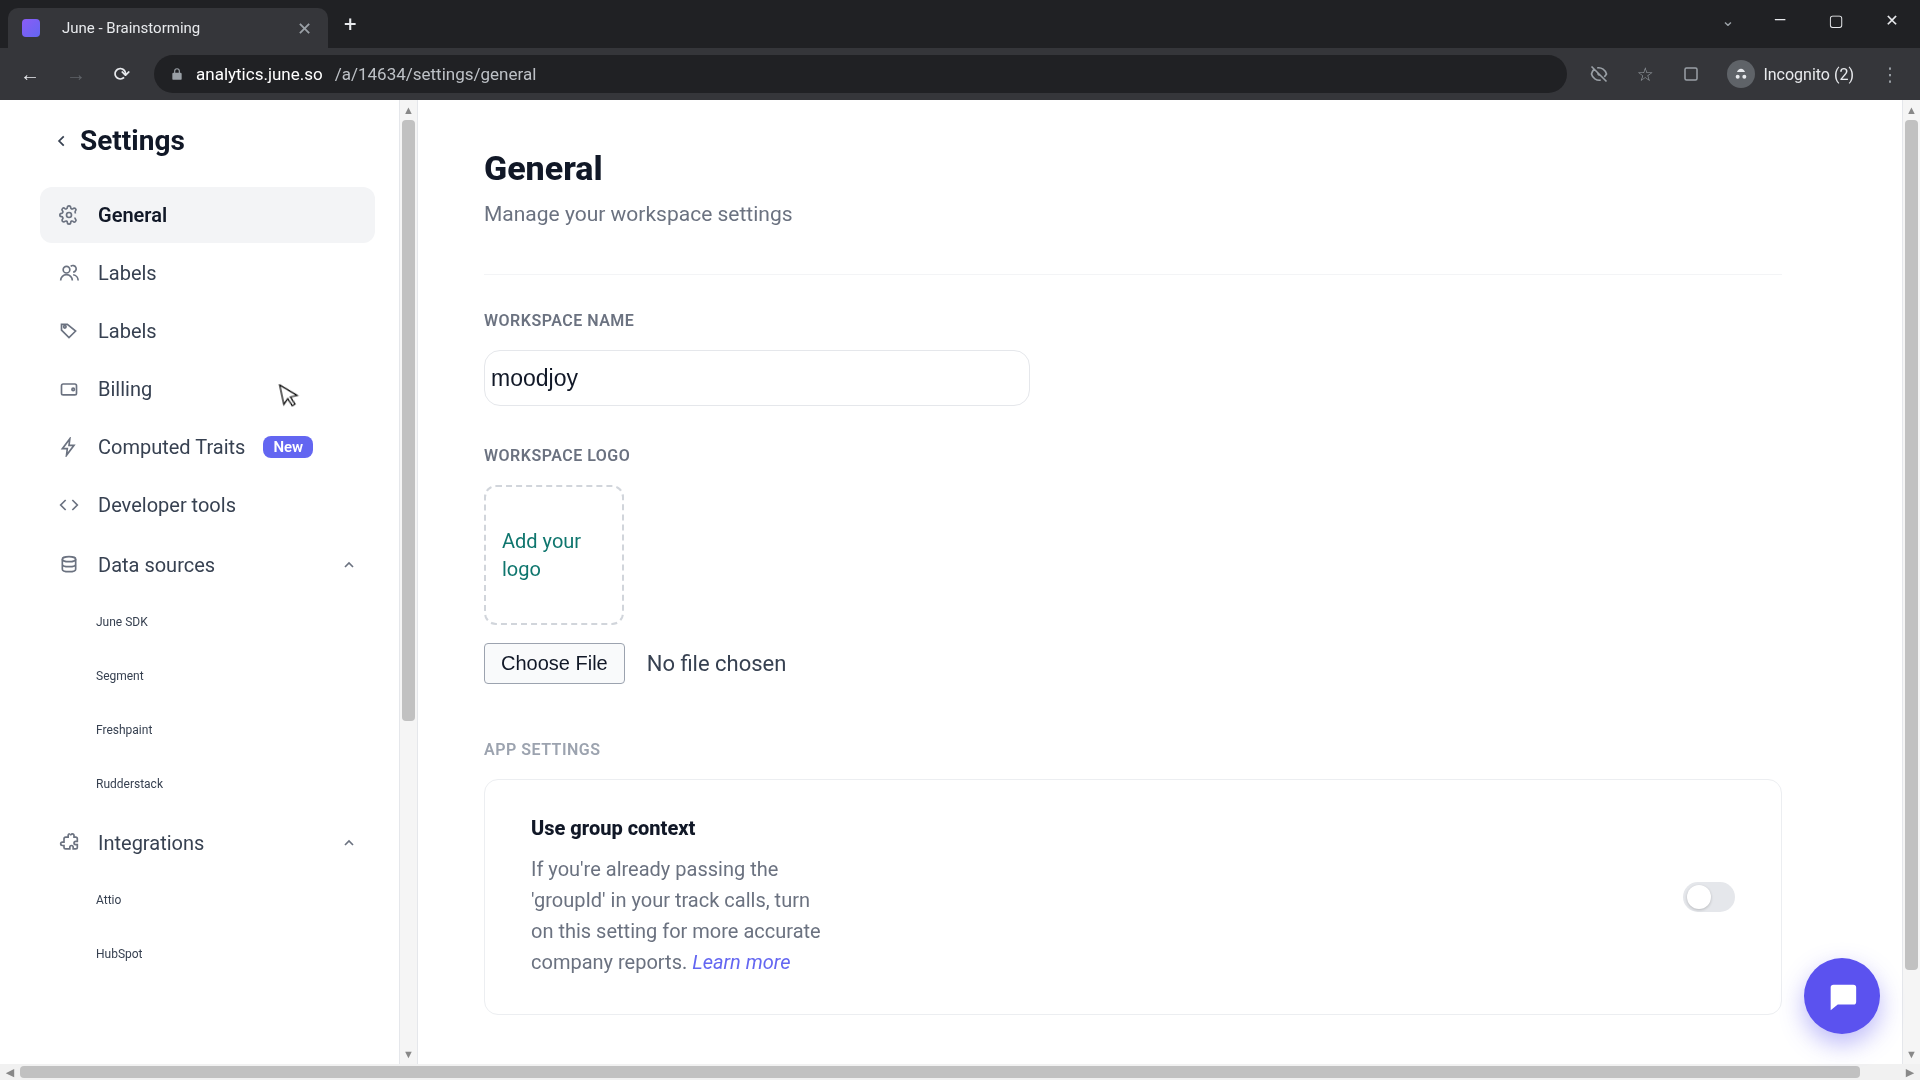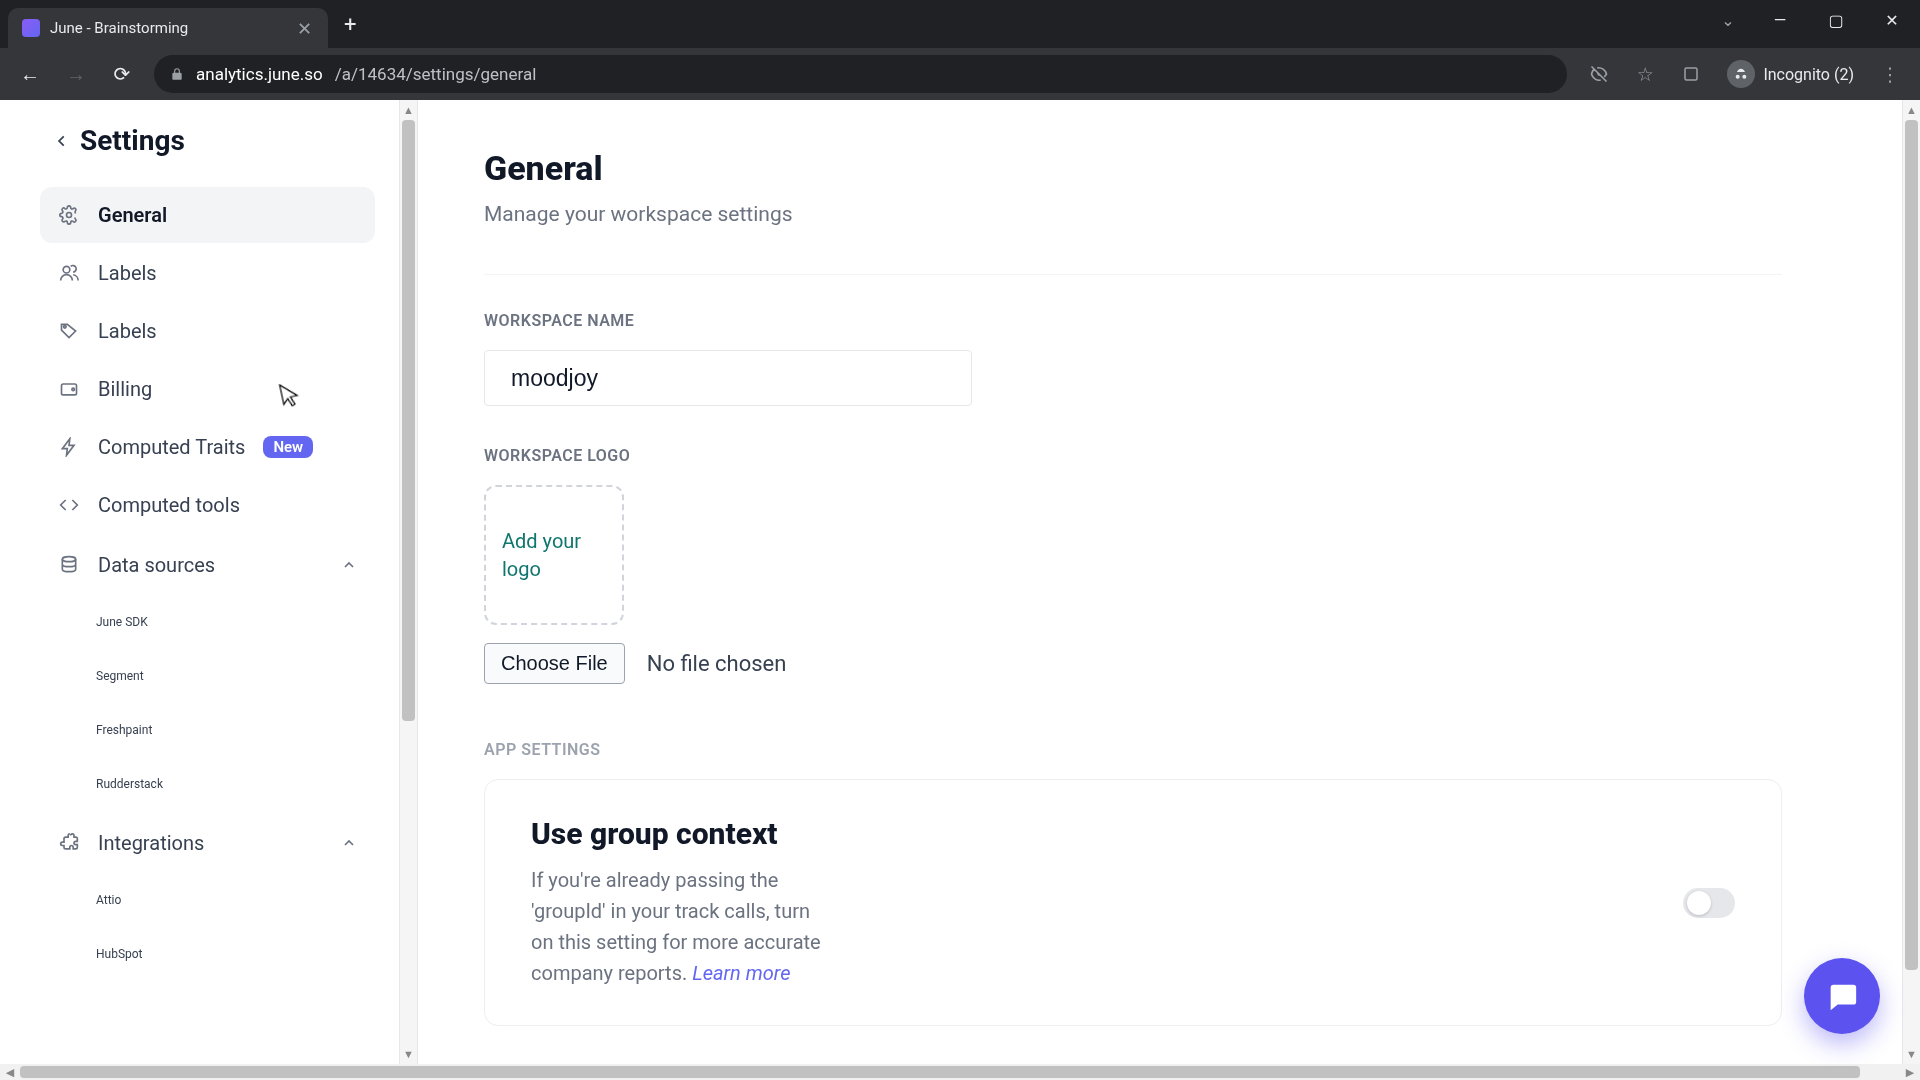--- a/index.html
+++ b/index.html
@@ -20,21 +20,21 @@
     padding-left: 8px;
     position: relative;
   }
   .tab {
     display: flex;
     align-items: center;
     background: #35363a;
     border-radius: 10px 10px 0 0;
     height: 40px;
     padding: 0 14px;
-    gap: 10px;
+    gap: 22px;
     width: 320px;
     color: #e8eaed;
     font-size: 15px;
   }
   .tab-favicon {
     width: 18px; height: 18px; border-radius: 4px;
     background: linear-gradient(135deg,#8b5cf6,#6366f1);
     flex: 0 0 auto;
   }
   .tab-title { flex: 1; white-space: nowrap; overflow: hidden; text-overflow: ellipsis; }
@@ -160,23 +160,23 @@
   }
   .page-title { font-size: 34px; font-weight: 800; color:#111827; margin-bottom: 14px; }
   .page-subtitle { font-size: 21px; color:#6b7280; margin-bottom: 48px; }
   .divider-faint { height:1px; background:#f3f4f6; margin-bottom: 36px; }
   .section-label {
     font-size: 16px; font-weight: 600; letter-spacing: 0.5px;
     color:#6b7280; margin-bottom: 20px;
   }
   .section-label.muted { color:#9ca3af; }
   .ws-name-input {
-    width: 488px; height: 56px;
-    border:1px solid #e5e7eb; border-radius:4px;
-    padding: 0 26px; font-size: 23px; color:#111827;
+    width: 546px; height: 56px;
+    border:1px solid #e5e7eb; border-radius:16px;
+    padding: 0 6px; font-size: 23px; color:#111827;
     outline:none;
   }
   .ws-name-block { margin-bottom: 40px; }
   .logo-block { margin-bottom: 48px; }
   .logo-drop {
     width: 140px; height: 140px;
     border: 2px dashed #d1d5db; border-radius: 12px;
     display:flex;align-items:center;justify-content:center;
     padding: 16px;
     color:#0f766e; font-size: 20px; line-height:1.4;
@@ -190,21 +190,21 @@
     border-radius:4px; cursor:pointer;
   }
   .file-status { font-size: 22px; color:#374151; }
   .app-settings-block { margin-top: 56px; }
   .card {
     border:1px solid #eceef1; border-radius:14px;
     padding: 36px 950px 36px 46px;
     position:relative;
     min-height: 160px;
   }
-  .card-title { font-size: 30px; font-weight: 800; color:#111827; margin-bottom: 14px; }
+  .card-title { font-size: 20px; font-weight: 800; color:#111827; margin-bottom: 14px; }
   .card-body { font-size: 20px; color:#6b7280; line-height:1.55; }
   .card-link { color:#6366f1; cursor:pointer;font-style:italic; }
   .toggle {
     position:absolute; right: 46px; top: 50%; transform: translateY(-50%);
     width: 52px; height: 30px;
     background:#e5e7eb; border-radius: 999px; cursor:pointer;
   }
   .toggle::after {
     content:""; position:absolute; top:3px; left:4px;
     width:24px; height:24px; border-radius:50%; background:#fff;
@@ -364,21 +364,21 @@
         <span>Computed Traits</span>
         <span class="badge-new">New</span>
       </div>
 
       <div class="sidebar-item">
         <span class="icon">
           <svg width="20" height="20" viewBox="0 0 24 24" fill="none" stroke="currentColor" stroke-width="2">
               <path d="M8 6l-6 6 6 6M16 6l6 6-6 6"></path>
             </svg>
         </span>
-        <span>Computed tools</span>
+        <span>Developer tools</span>
       </div>
 
       <div class="sidebar-item" style="margin-top:4px;">
         <span class="icon">
           <svg width="20" height="20" viewBox="0 0 24 24" fill="none" stroke="currentColor" stroke-width="2">
               <ellipse cx="12" cy="5" rx="8" ry="3"></ellipse>
               <path d="M4 5v6c0 1.7 3.6 3 8 3s8-1.3 8-3V5M4 11v6c0 1.7 3.6 3 8 3s8-1.3 8-3v-6"></path>
             </svg>
         </span>
         <span>Data sources</span>

